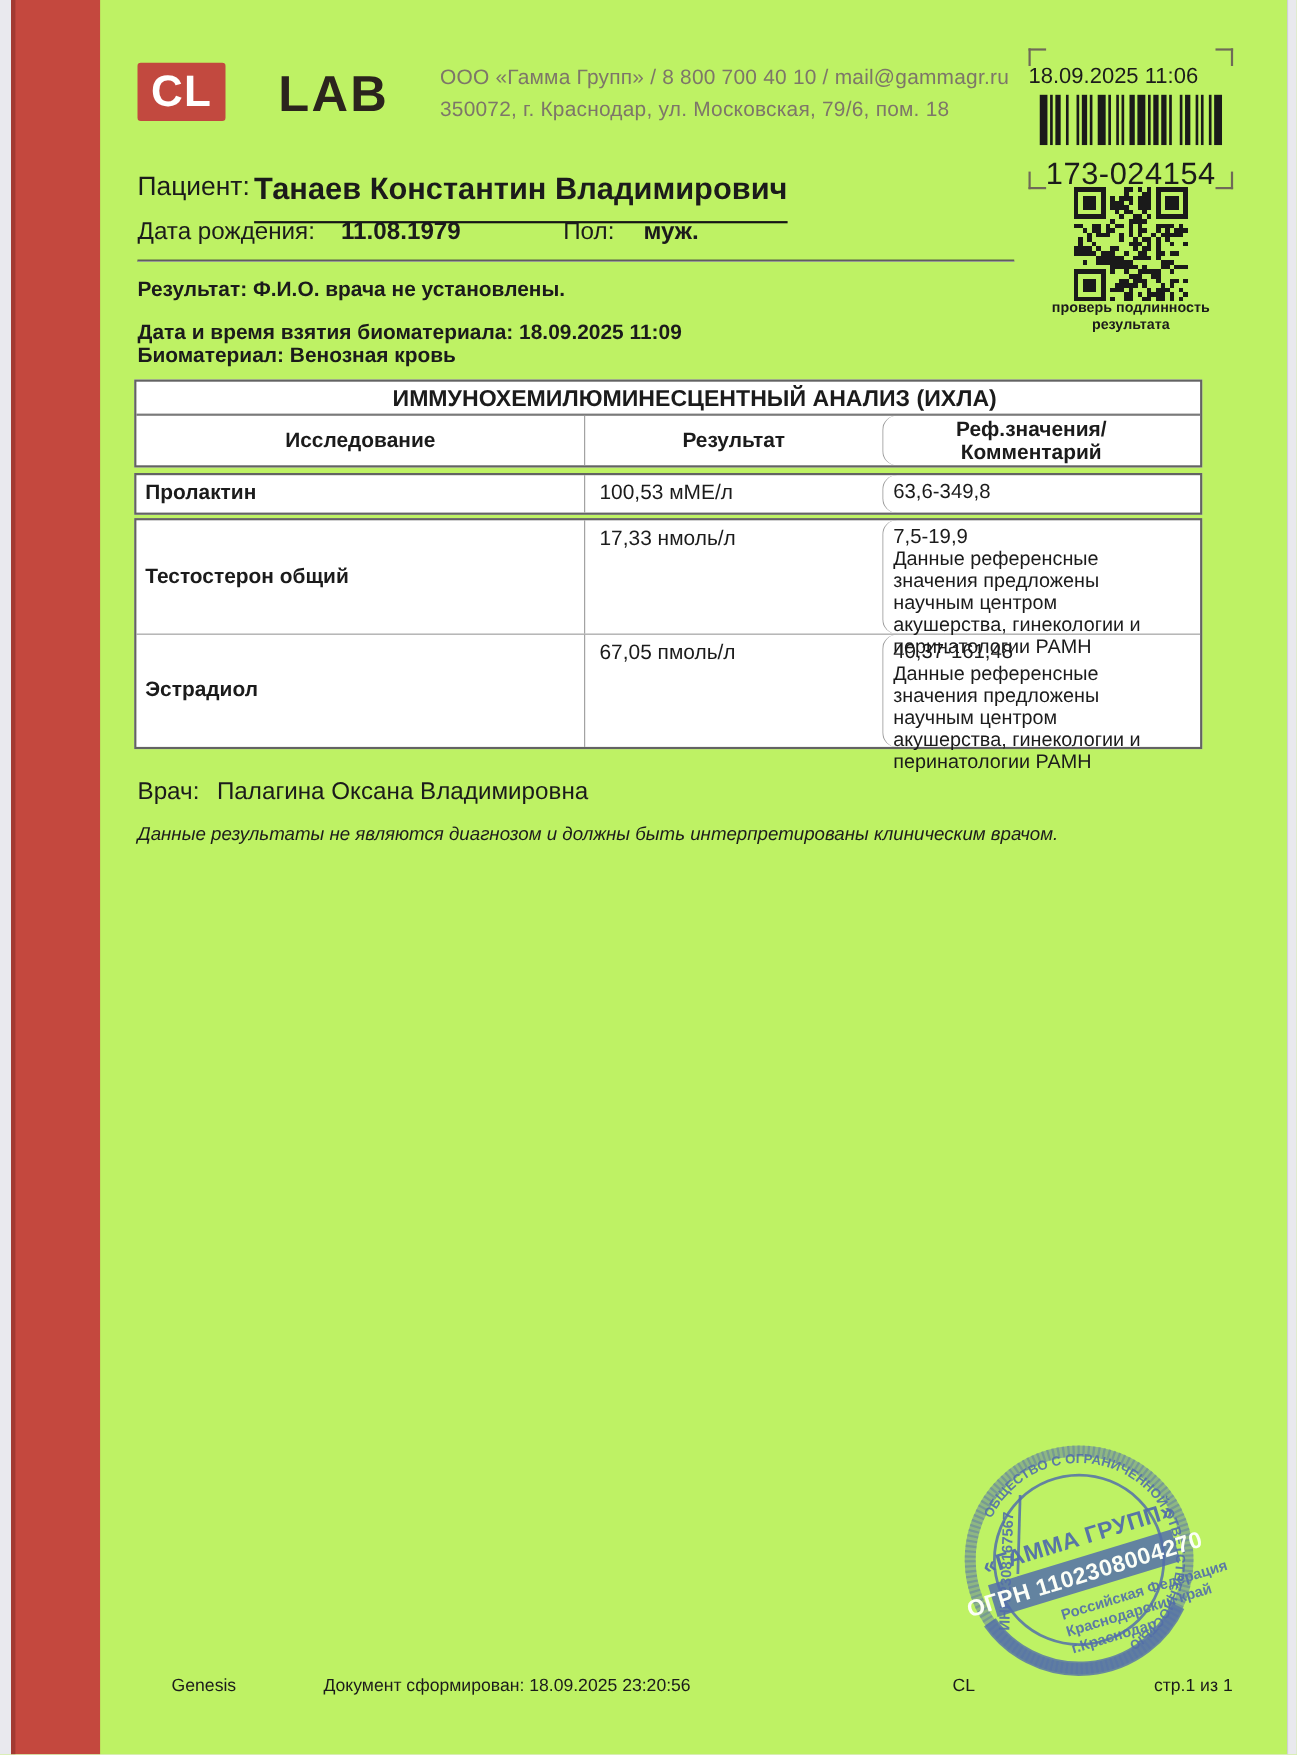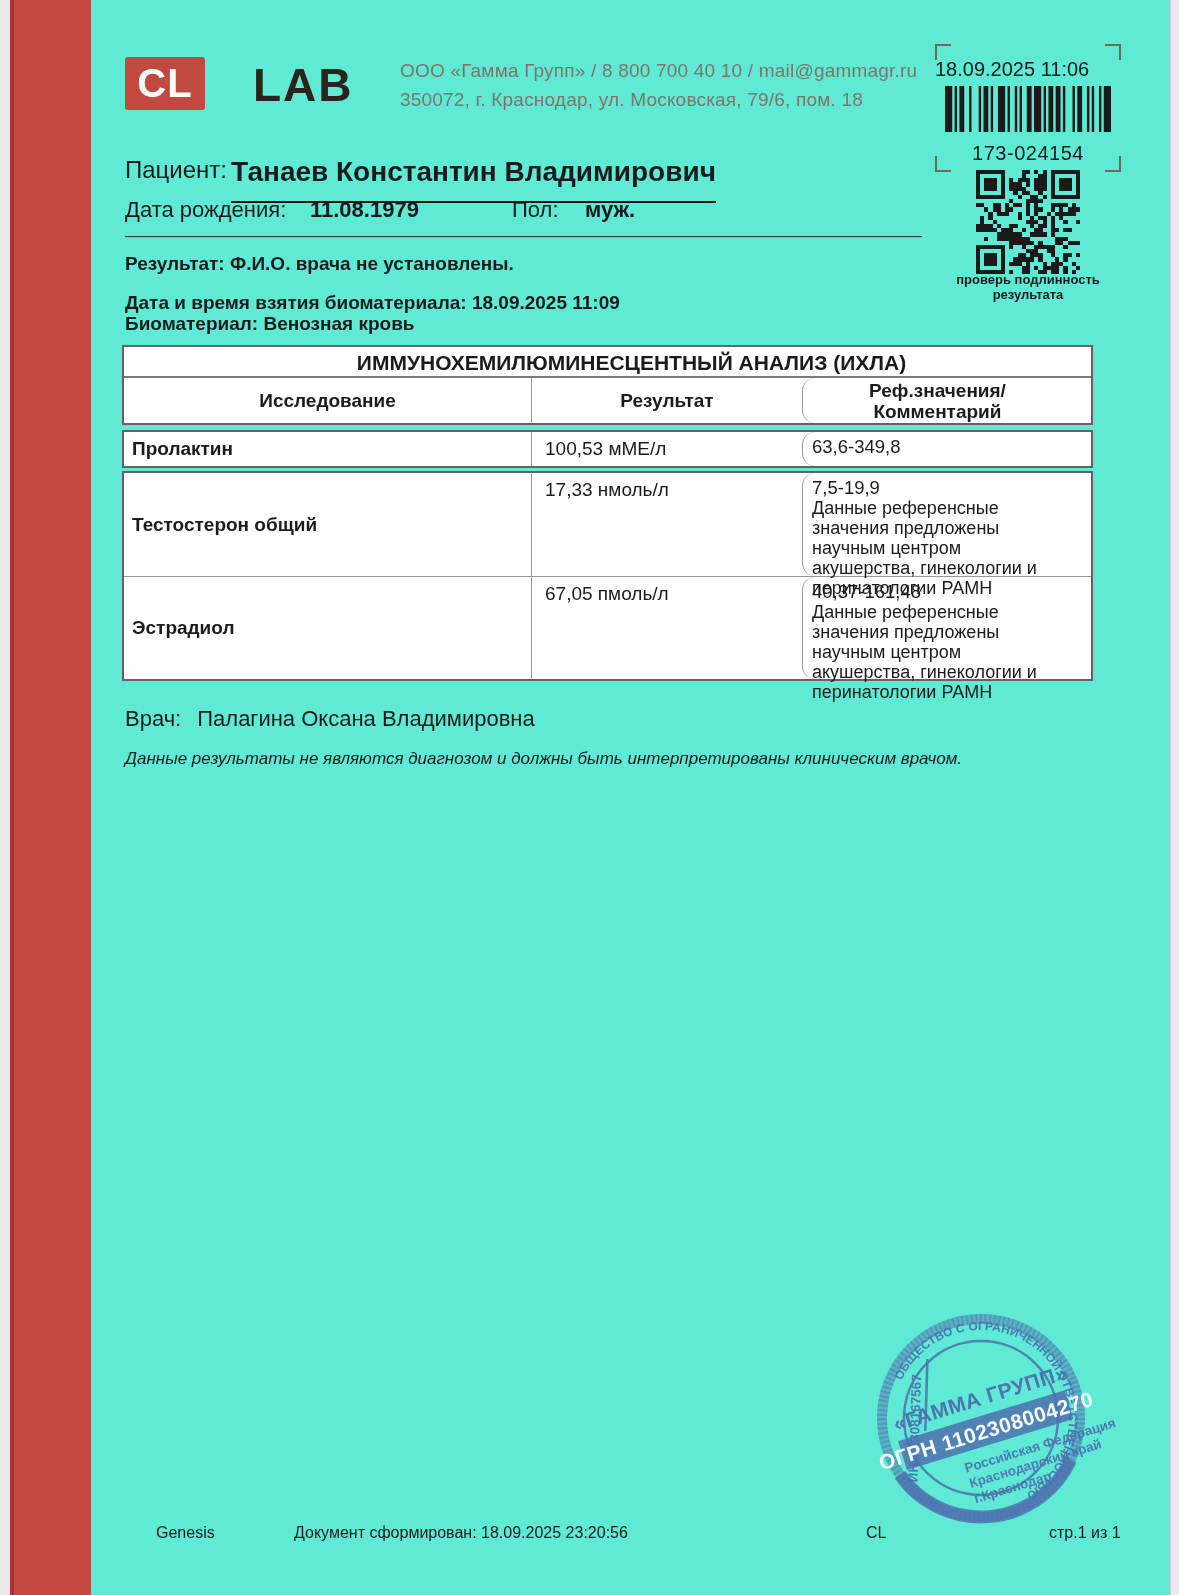--- a/index.html
+++ b/index.html
@@ -1,18 +1,18 @@
 <!DOCTYPE html>
 <html><head>
 <meta charset="utf-8">
 <style>
   * { margin:0; padding:0; box-sizing:border-box; }
   html,body { background:#e9e9ee; }
   body { font-family:"Liberation Sans", sans-serif; color:#1b1b1b; }
-  .screen { position:relative; width:1179px; height:1595px; background:#5eead4; overflow:hidden; }
+  .screen { position:relative; width:1179px; height:1595px; background:#bef264; overflow:hidden; }
 
   
   .edge { position:absolute; top:0; height:100%; }
   .edge-gray-left { left:0; width:10px; background:#e9e9ee; }
   .red-bar { left:10px; width:81px; background:#c4483e; border-left:4px solid #a23a32; }
   .edge-gray-right { right:0; width:9px; background:#e9e9ee; border-left:1px solid #cfcfd4; }
 
   .abs { position:absolute; }
 
   
@@ -24,21 +24,21 @@
 
   
   .label-block { left:935px; top:44px; width:186px; height:266px; }
   .bracket { position:absolute; width:16px; height:16px; }
   .bracket.tl { left:0; top:0; border-left:2px solid #6f6a58; border-top:2px solid #6f6a58; }
   .bracket.tr { right:0; top:0; border-right:2px solid #6f6a58; border-top:2px solid #6f6a58; }
   .bracket.bl { left:0; top:112px; border-left:2px solid #6f6a58; border-bottom:2px solid #6f6a58; }
   .bracket.br { right:0; top:112px; border-right:2px solid #6f6a58; border-bottom:2px solid #6f6a58; }
   .label-date { position:absolute; top:14px; width:100%; text-align:left; font-size:20px; }
   .barcode-svg { position:absolute; top:42px; left:10px; }
-  .label-code { position:absolute; top:98px; width:100%; text-align:center; font-size:20px; letter-spacing:0.5px; }
+  .label-code { position:absolute; top:98px; width:100%; text-align:center; font-size:28px; letter-spacing:0.5px; }
   .qr-svg { position:absolute; top:126px; left:41px; }
   .qr-caption { position:absolute; top:228px; width:100%; text-align:center; font-weight:bold; font-size:13px; line-height:15px; }
 
   
   .pt-line1 { top:156px; left:125px; font-size:24px; }
   .pt-name { left:231px; top:156px; font-size:28px; font-weight:bold; border-bottom:2.5px solid #151515; padding-bottom:13px; }
   .pt-line2 { top:197px; font-size:22px; }
   .rule { top:236px; left:125px; width:797px; height:2px; background:#3f3f3f; border-bottom:1px solid #a8a8a8; }
   .bold-info { left:125px; font-size:19px; font-weight:bold; }
 

